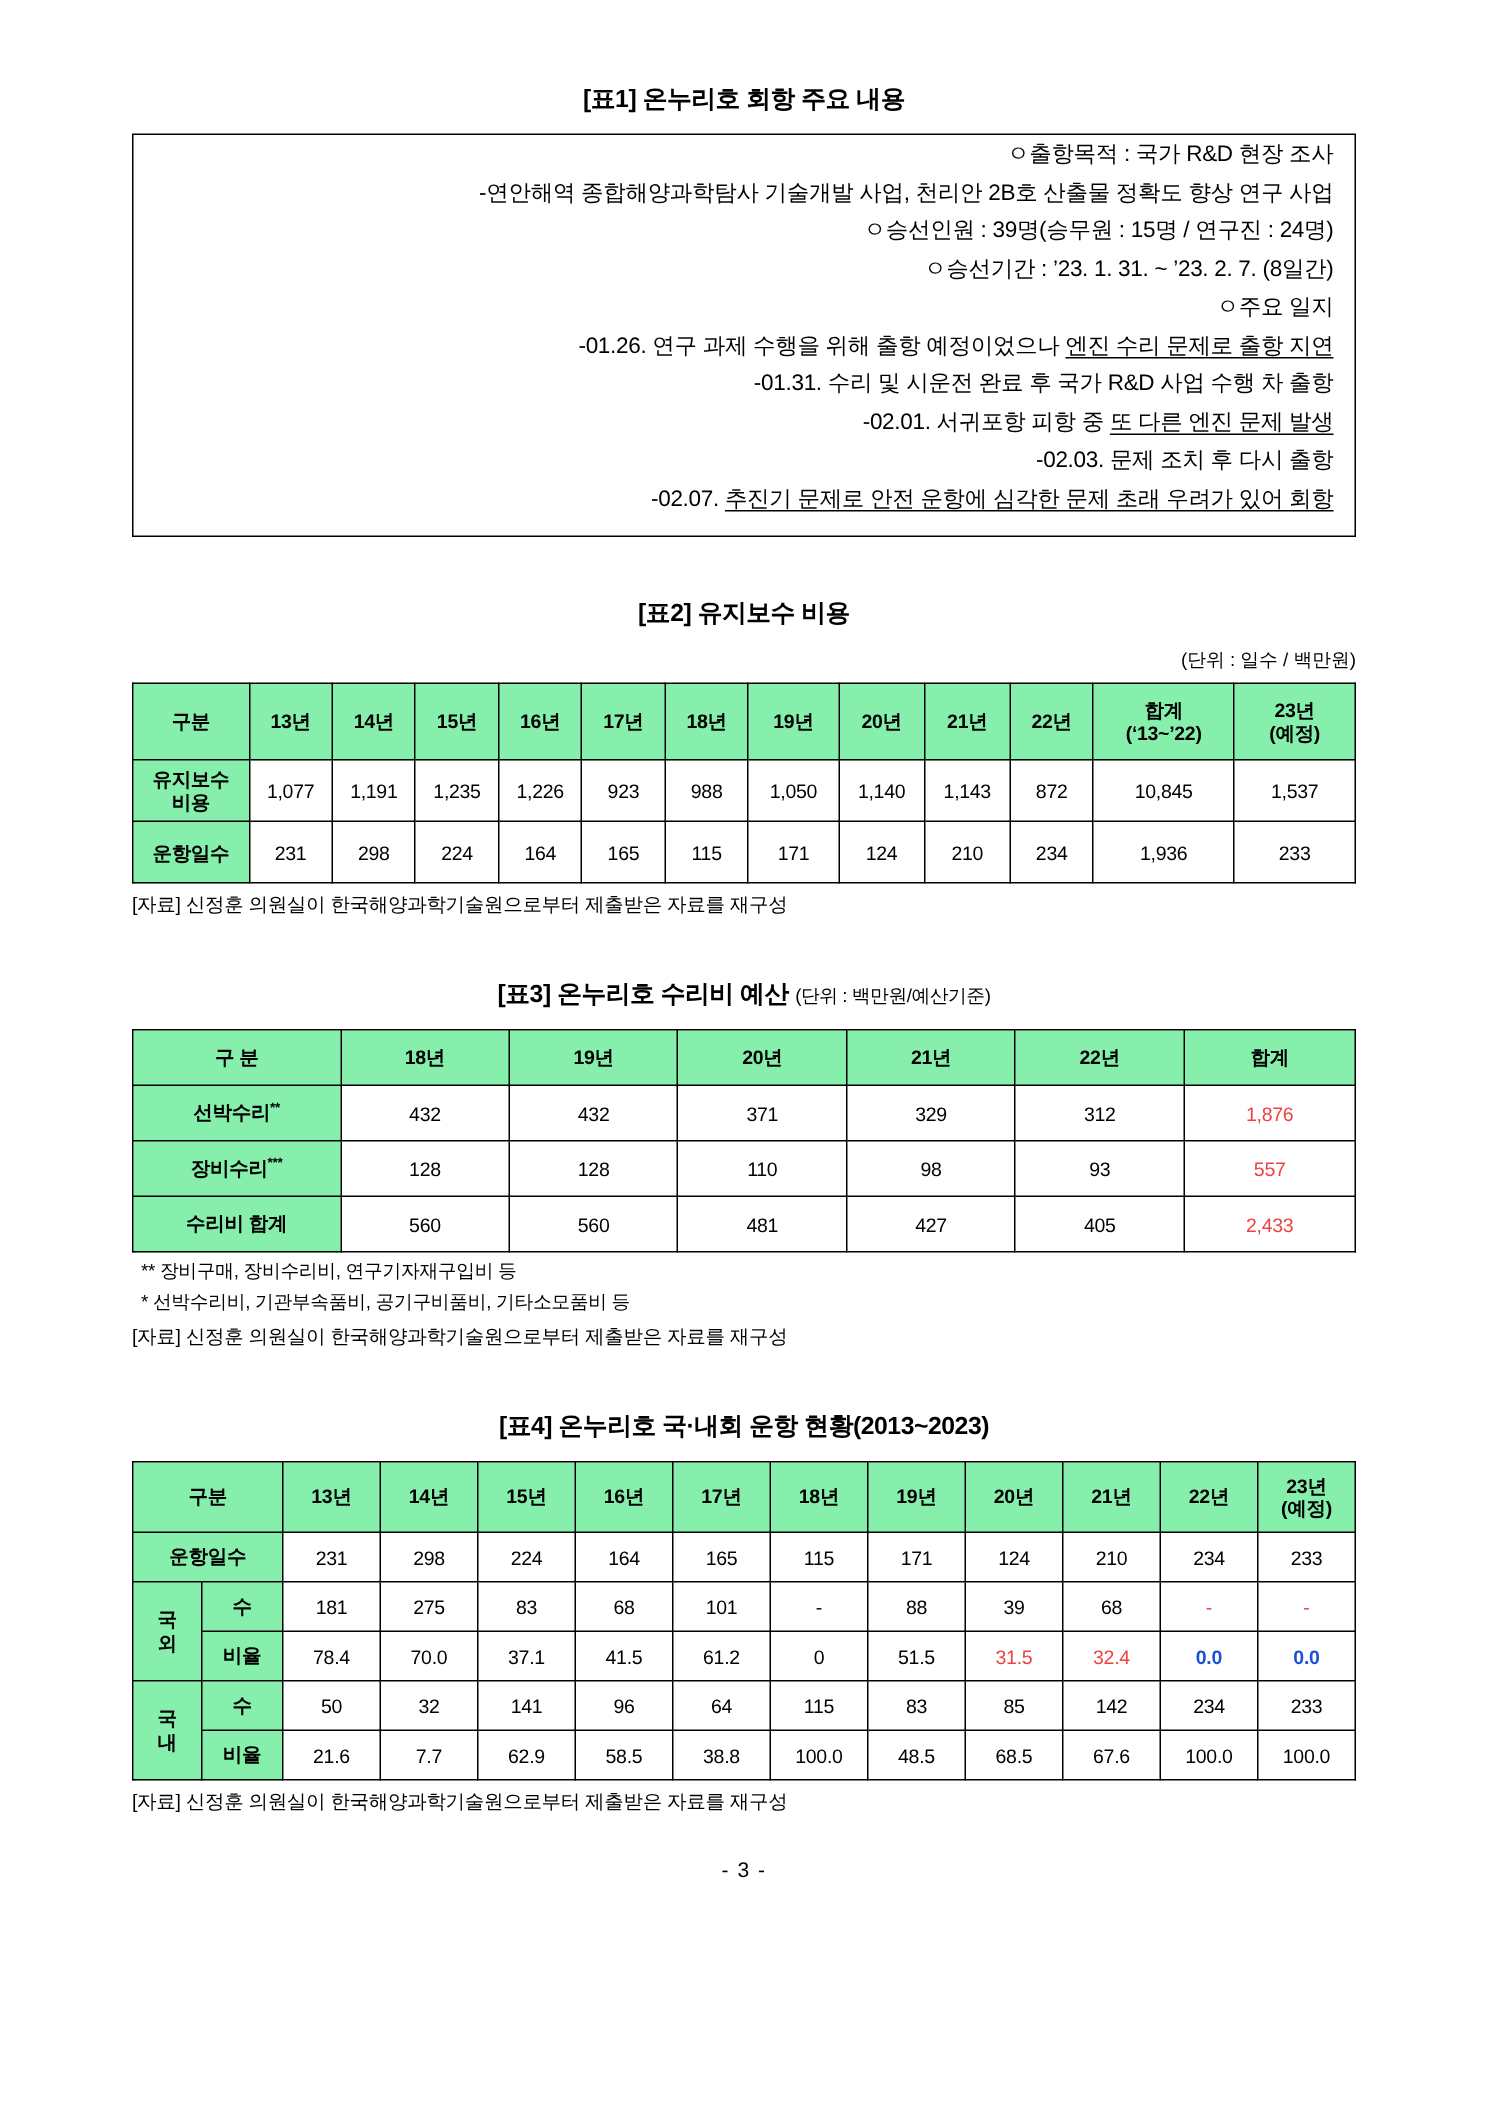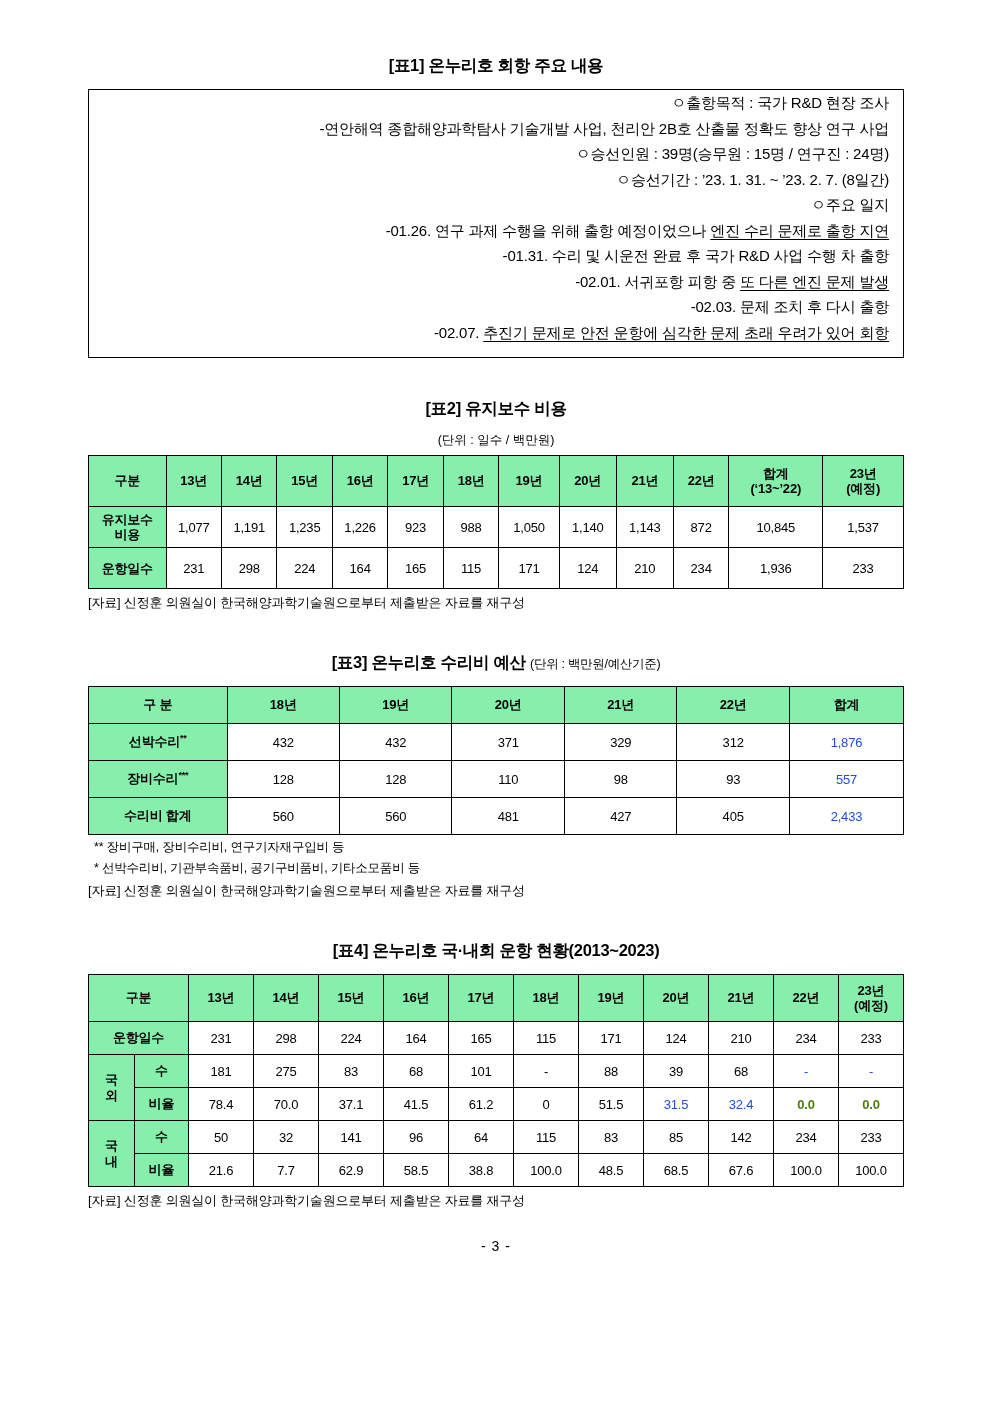--- a/index.html
+++ b/index.html
@@ -73,36 +73,36 @@
     font-size: 13px;
     padding: 0;
     height: 34px;
     letter-spacing: -0.2px;
   }
   .hdr {
     background: #86efac;
     font-weight: bold;
   }
   .unit-note {
-    text-align: center;
+    text-align: right;
     font-size: 12.5px;
     margin: 0 0 6px 0;
   }
   .src-note {
     font-size: 13px;
     margin: 5px 0 0 0;
     letter-spacing: -0.2px;
   }
   .foot-note {
     font-size: 12.5px;
     margin: 4px 0 0 6px;
     letter-spacing: -0.2px;
   }
-  .red { color: #1d4ed8; }
-  .red-b { color: #4d7c0f; font-weight: bold; }
+  .red { color: #ef4444; }
+  .red-b { color: #1d4ed8; font-weight: bold; }
   .sec { margin-top: 40px; }
   .t2 td { height: 40px; }
   .t2 .hdr2 { height: 50px; }
   .t3 td { height: 36px; }
   .t4 td { height: 32px; }
   .t4 .hdr4 { height: 46px; }
   .two-line { line-height: 15px; }
   .pagenum {
     text-align: center;
     font-size: 14px;

